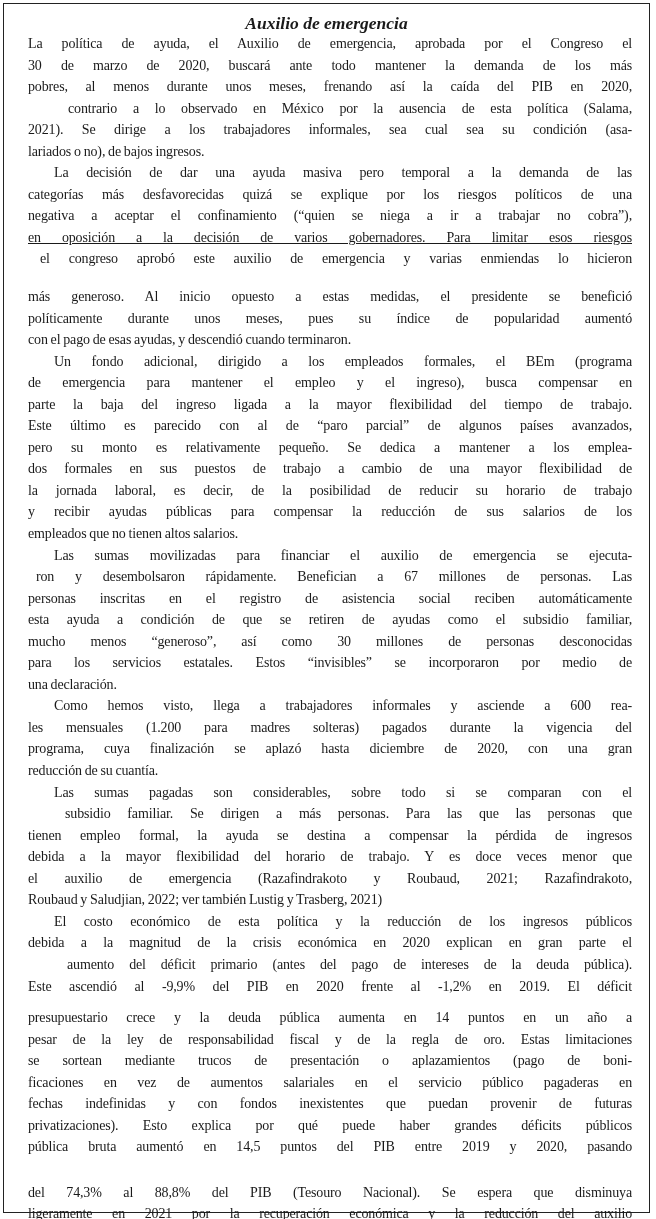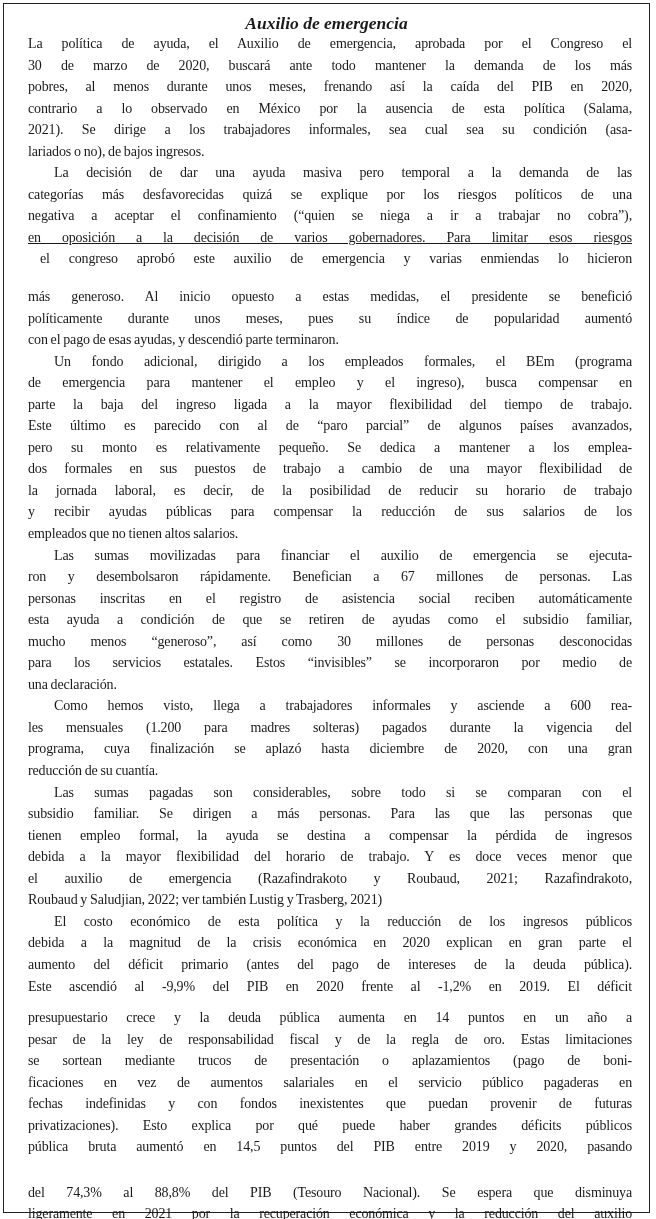--- a/index.html
+++ b/index.html
@@ -68,63 +68,63 @@
 <body>
 
 <div class="box">
   <div class="box-title">Auxilio de emergencia</div>
 </div>
 
 <div class="text-part part-1">
     <span class="line" style="white-space: nowrap; overflow: visible; word-spacing: 5.17188px;">La política de ayuda, el Auxilio de emergencia, aprobada por el Congreso el</span>
     <span class="line" style="white-space: nowrap; overflow: visible; word-spacing: 6.46635px;">30 de marzo de 2020, buscará ante todo mantener la demanda de los más</span>
     <span class="line" style="white-space: nowrap; overflow: visible; word-spacing: 4.58894px;">pobres, al menos durante unos meses, frenando así la caída del PIB en 2020,</span>
-    <span class="line" style="white-space: nowrap; overflow: visible; word-spacing: 5.11589px;">contrario a lo observado en México por la ausencia de esta política (Salama,</span>
+    <span class="line" style="white-space: nowrap; overflow: visible; word-spacing: 5.11589px; margin-left: 40px;">contrario a lo observado en México por la ausencia de esta política (Salama,</span>
     <span class="line" style="white-space: nowrap; overflow: visible; word-spacing: 4.4362px;">2021). Se dirige a los trabajadores informales, sea cual sea su condición (asa-</span>
     <span class="line last" style="white-space: nowrap; overflow: visible;">lariados o no), de bajos ingresos.</span>
     <span class="line indent" style="white-space: nowrap; overflow: visible; word-spacing: 5.12861px;">La decisión de dar una ayuda masiva pero temporal a la demanda de las</span>
     <span class="line" style="white-space: nowrap; overflow: visible; word-spacing: 3.15199px;">categorías más desfavorecidas quizá se explique por los riesgos políticos de una</span>
     <span class="line" style="white-space: nowrap; overflow: visible; word-spacing: 3.64784px;">negativa a aceptar el confinamiento (“quien se niega a ir a trabajar no cobra”),</span>
     <span class="line" style="white-space: nowrap; overflow: visible; word-spacing: 6.17188px; text-decoration: underline;">en oposición a la decisión de varios gobernadores. Para limitar esos riesgos</span>
     <span class="line" style="white-space: nowrap; overflow: visible; word-spacing: 4.78409px; margin-left: 12px;">el congreso aprobó este auxilio de emergencia y varias enmiendas lo hicieron</span>
   </div>
 <div class="seam"></div>
 <div class="text-part part-2">
     <span class="line" style="white-space: nowrap; overflow: visible; word-spacing: 6.48011px;">más generoso. Al inicio opuesto a estas medidas, el presidente se benefició</span>
     <span class="line" style="white-space: nowrap; overflow: visible; word-spacing: 8.47049px;">políticamente durante unos meses, pues su índice de popularidad aumentó</span>
-    <span class="line last" style="white-space: nowrap; overflow: visible;">con el pago de esas ayudas, y descendió parte terminaron.</span>
+    <span class="line last" style="white-space: nowrap; overflow: visible;">con el pago de esas ayudas, y descendió cuando terminaron.</span>
     <span class="line indent" style="white-space: nowrap; overflow: visible; word-spacing: 4.82188px;">Un fondo adicional, dirigido a los empleados formales, el BEm (programa</span>
     <span class="line" style="white-space: nowrap; overflow: visible; word-spacing: 6.78551px;">de emergencia para mantener el empleo y el ingreso), busca compensar en</span>
     <span class="line" style="white-space: nowrap; overflow: visible; word-spacing: 4.64062px;">parte la baja del ingreso ligada a la mayor flexibilidad del tiempo de trabajo.</span>
     <span class="line" style="white-space: nowrap; overflow: visible; word-spacing: 4.28646px;">Este último es parecido con al de “paro parcial” de algunos países avanzados,</span>
     <span class="line" style="white-space: nowrap; overflow: visible; word-spacing: 4.67057px;">pero su monto es relativamente pequeño. Se dedica a mantener a los emplea-</span>
     <span class="line" style="white-space: nowrap; overflow: visible; word-spacing: 4.01923px;">dos formales en sus puestos de trabajo a cambio de una mayor flexibilidad de</span>
     <span class="line" style="white-space: nowrap; overflow: visible; word-spacing: 4.82452px;">la jornada laboral, es decir, de la posibilidad de reducir su horario de trabajo</span>
     <span class="line" style="white-space: nowrap; overflow: visible; word-spacing: 5.32422px;">y recibir ayudas públicas para compensar la reducción de sus salarios de los</span>
     <span class="line last" style="white-space: nowrap; overflow: visible;">empleados que no tienen altos salarios.</span>
     <span class="line indent" style="white-space: nowrap; overflow: visible; word-spacing: 5.09687px;">Las sumas movilizadas para financiar el auxilio de emergencia se ejecuta-</span>
-    <span class="line" style="white-space: nowrap; overflow: visible; word-spacing: 5.34687px;">ron y desembolsaron rápidamente. Benefician a 67 millones de personas. Las</span>
+    <span class="line" style="white-space: nowrap; overflow: visible; word-spacing: 5.34687px; margin-left: 8px;">ron y desembolsaron rápidamente. Benefician a 67 millones de personas. Las</span>
     <span class="line" style="white-space: nowrap; overflow: visible; word-spacing: 6.2934px;">personas inscritas en el registro de asistencia social reciben automáticamente</span>
     <span class="line" style="white-space: nowrap; overflow: visible; word-spacing: 4.28365px;">esta ayuda a condición de que se retiren de ayudas como el subsidio familiar,</span>
     <span class="line" style="white-space: nowrap; overflow: visible; word-spacing: 7.875px;">mucho menos “generoso”, así como 30 millones de personas desconocidas</span>
     <span class="line" style="white-space: nowrap; overflow: visible; word-spacing: 6.55156px;">para los servicios estatales. Estos “invisibles” se incorporaron por medio de</span>
     <span class="line last" style="white-space: nowrap; overflow: visible;">una declaración.</span>
     <span class="line indent" style="white-space: nowrap; overflow: visible; word-spacing: 5.57955px;">Como hemos visto, llega a trabajadores informales y asciende a 600 rea-</span>
     <span class="line" style="white-space: nowrap; overflow: visible; word-spacing: 7.01719px;">les mensuales (1.200 para madres solteras) pagados durante la vigencia del</span>
     <span class="line" style="white-space: nowrap; overflow: visible; word-spacing: 5.01847px;">programa, cuya finalización se aplazó hasta diciembre de 2020, con una gran</span>
     <span class="line last" style="white-space: nowrap; overflow: visible;">reducción de su cuantía.</span>
     <span class="line indent" style="white-space: nowrap; overflow: visible; word-spacing: 6.28409px;">Las sumas pagadas son considerables, sobre todo si se comparan con el</span>
-    <span class="line" style="white-space: nowrap; overflow: visible; word-spacing: 6.23307px;">subsidio familiar. Se dirigen a más personas. Para las que las personas que</span>
+    <span class="line" style="white-space: nowrap; overflow: visible; word-spacing: 6.23307px; margin-left: 37px;">subsidio familiar. Se dirigen a más personas. Para las que las personas que</span>
     <span class="line" style="white-space: nowrap; overflow: visible; word-spacing: 4.52604px;">tienen empleo formal, la ayuda se destina a compensar la pérdida de ingresos</span>
     <span class="line" style="white-space: nowrap; overflow: visible; word-spacing: 2.21652px;">debida a la mayor flexibilidad del horario de trabajo. Y es doce veces menor que</span>
     <span class="line" style="white-space: nowrap; overflow: visible; word-spacing: 7.33984px;">el auxilio de emergencia (Razafindrakoto y Roubaud, 2021; Razafindrakoto,</span>
     <span class="line last" style="white-space: nowrap; overflow: visible;">Roubaud y Saludjian, 2022; ver también Lustig y Trasberg, 2021)</span>
     <span class="line indent" style="white-space: nowrap; overflow: visible; word-spacing: 3.8151px;">El costo económico de esta política y la reducción de los ingresos públicos</span>
     <span class="line" style="white-space: nowrap; overflow: visible; word-spacing: 3.71094px;">debida a la magnitud de la crisis económica en 2020 explican en gran parte el</span>
-    <span class="line" style="white-space: nowrap; overflow: visible; word-spacing: 3.97526px;">aumento del déficit primario (antes del pago de intereses de la deuda pública).</span>
+    <span class="line" style="white-space: nowrap; overflow: visible; word-spacing: 3.97526px; margin-left: 39px;">aumento del déficit primario (antes del pago de intereses de la deuda pública).</span>
     <span class="line" style="white-space: nowrap; overflow: visible; word-spacing: 5.37054px;">Este ascendió al -9,9% del PIB en 2020 frente al -1,2% en 2019. El déficit</span>
     <span class="line" style="white-space: nowrap; overflow: visible; word-spacing: 5.91947px; margin-top: 10px;">presupuestario crece y la deuda pública aumenta en 14 puntos en un año a</span>
     <span class="line" style="white-space: nowrap; overflow: visible; word-spacing: 3.00558px;">pesar de la ley de responsabilidad fiscal y de la regla de oro. Estas limitaciones</span>
     <span class="line" style="white-space: nowrap; overflow: visible; word-spacing: 7.15313px;">se sortean mediante trucos de presentación o aplazamientos (pago de boni-</span>
     <span class="line" style="white-space: nowrap; overflow: visible; word-spacing: 5.67614px;">ficaciones en vez de aumentos salariales en el servicio público pagaderas en</span>
     <span class="line" style="white-space: nowrap; overflow: visible; word-spacing: 6.37188px;">fechas indefinidas y con fondos inexistentes que puedan provenir de futuras</span>
     <span class="line" style="white-space: nowrap; overflow: visible; word-spacing: 6.98785px;">privatizaciones). Esto explica por qué puede haber grandes déficits públicos</span>
     <span class="line" style="white-space: nowrap; overflow: visible; word-spacing: 6.34896px;">pública bruta aumentó en 14,5 puntos del PIB entre 2019 y 2020, pasando</span>
     <span class="line" style="white-space: nowrap; overflow: visible; word-spacing: 7.03125px; margin-top: 24px;">del 74,3% al 88,8% del PIB (Tesouro Nacional). Se espera que disminuya</span>
     <span class="line" style="white-space: nowrap; overflow: visible; word-spacing: 4.48153px;">ligeramente en 2021 por la recuperación económica y la reducción del auxilio</span>

